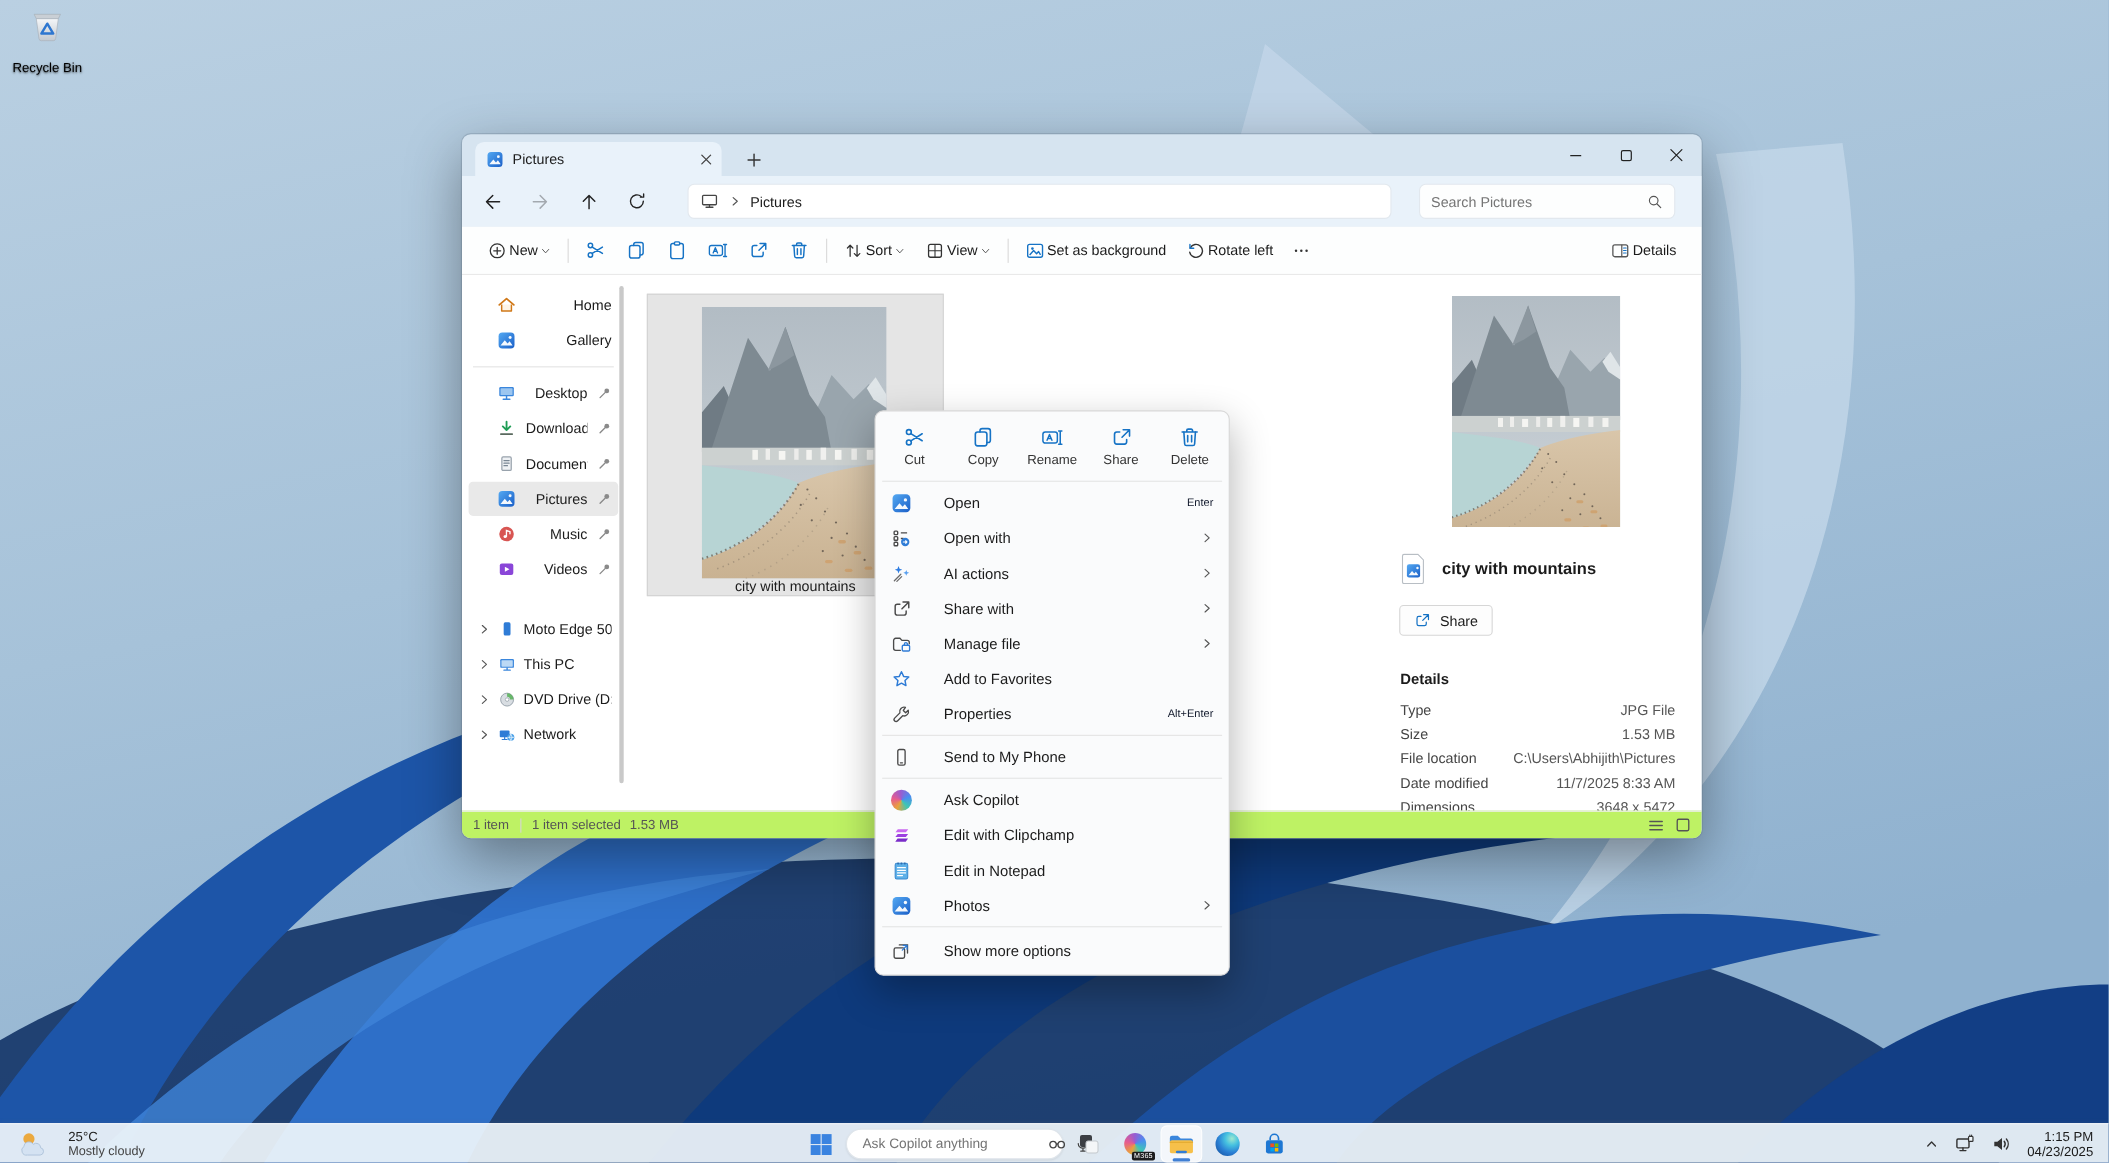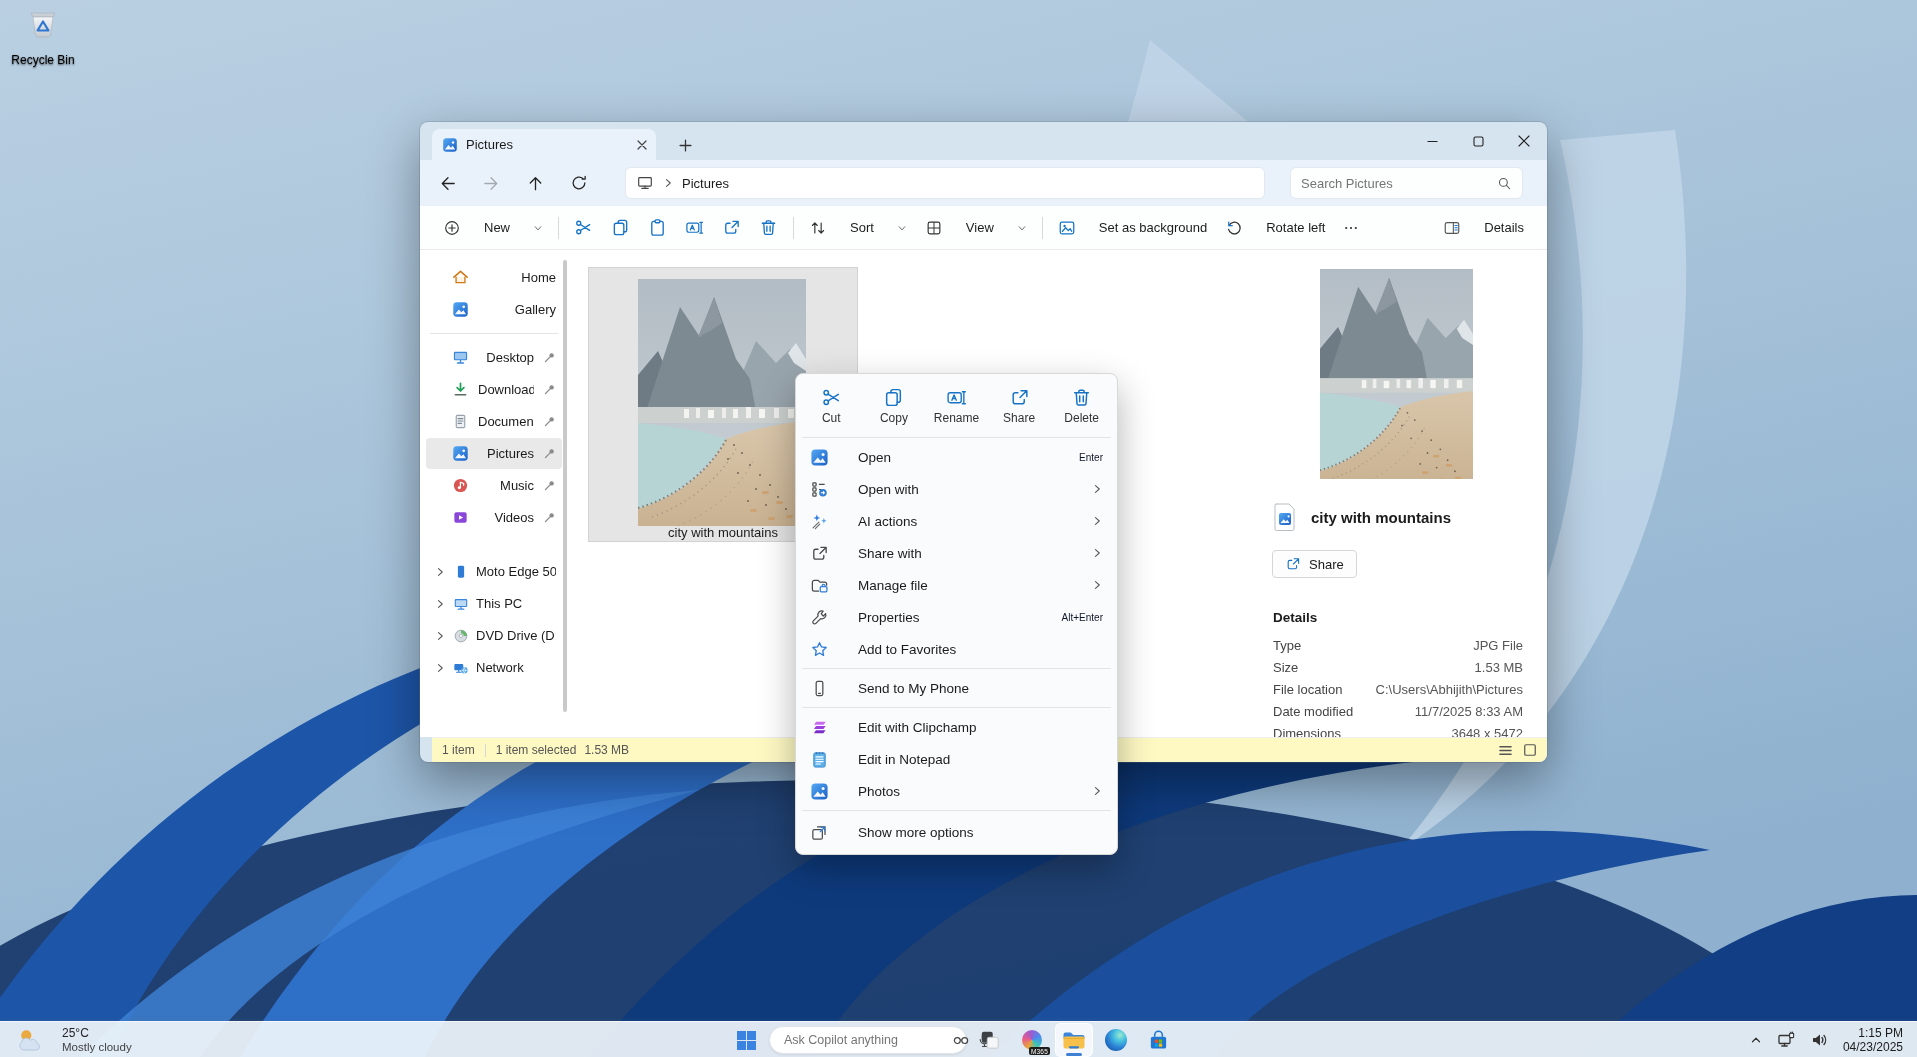--- a/index.html
+++ b/index.html
@@ -30,21 +30,21 @@
   .navbar { position:absolute; left:0; top:38px; right:0; height:46px; background:#e9f2fa; display:flex; align-items:center; }
   .navbtn { width:34px; height:32px; display:flex; align-items:center; justify-content:center; border-radius:4px; margin-left:10px; }
   .addr { position:absolute; left:205px; top:7px; width:640px; height:32px; background:#fff; border:1px solid #e2e8ee; border-radius:6px;
           display:flex; align-items:center; padding:0 10px; font-size:13px; }
   .searchbox { position:absolute; left:870px; top:7px; width:233px; height:32px; background:#fdfefe; border:1px solid #e2e8ee; border-radius:6px;
           display:flex; align-items:center; padding:0 10px; }
   .searchbox input { border:none; outline:none; flex:1; font-size:13px; color:#5a6470; background:transparent; font-family:inherit; }
 
   .toolbar { position:absolute; left:0; top:84px; right:0; height:44px; background:#fdfefe; border-bottom:1px solid #e9e9e9;
              display:flex; align-items:center; padding:0 14px; }
-  .tbtn { display:flex; align-items:center; gap:23px; padding:0 9px; height:34px; border-radius:4px; font-size:13px; color:#1b1b1b; }
+  .tbtn { display:flex; align-items:center; gap:2px; padding:0 9px; height:34px; border-radius:4px; font-size:13px; color:#1b1b1b; }
   .tdiv { width:1px; height:22px; background:#d9d9d9; margin:0 6px; }
   .chev-d { transform:rotate(90deg); }
   .tspacer { flex:1; }
 
   .body { position:absolute; left:0; top:128px; right:0; bottom:25px; background:#fff; }
 
   
   .sidebar { position:absolute; left:0; top:0; bottom:0; width:148px; padding-top:12px;text-align:right; }
   .sbitem { display:flex; align-items:center; height:31px; padding:0 6px 0 26px; margin:0 6px 1px 6px; border-radius:4px; font-size:13px; gap:9px; }
   .sbitem.sel { background:#e9e9e9; }
@@ -66,21 +66,21 @@
   .dtitlerow { position:absolute; left:26px; top:253px; display:flex; align-items:center; gap:14px; }
   .dtitle { font-size:15px; font-weight:bold; color:#1b1b1b; }
   .sharebtn { position:absolute; left:25px; top:300px; height:28px; padding:0 12px; background:#fdfdfd; border:1px solid #d6d6d6; border-radius:4px;
               display:flex; align-items:center; gap:8px; font-size:13px; }
   .dheading { position:absolute; left:26px; top:360px; font-size:13.5px; font-weight:bold; }
   .drows { position:absolute; left:26px; right:24px; top:388px; }
   .drow { display:flex; justify-content:space-between; height:22px; font-size:13px; color:#444; }
   .drow .v { color:#555; }
 
   
-  .statusbar { position:absolute; left:12px; bottom:0; right:0; height:25px; background:#fef9c3; border-top:1px solid #eee;
+  .statusbar { position:absolute; left:0; bottom:0; right:0; height:25px; background:#bef264; border-top:1px solid #eee;
                display:flex; align-items:center; font-size:12px; color:#555; padding:0 10px; z-index:5; }
   .stsep { width:1px; height:13px; background:#d5d5d5; margin:0 10px; }
   .stright { margin-left:auto; display:flex; gap:10px; align-items:center; }
 
   
   .ctx { position:absolute; left:795px; top:373px; width:323px; background:#fafbfc; border:1px solid #d8d8d8; border-radius:8px;
          box-shadow:0 14px 36px rgba(0,0,0,.30); z-index:50; padding:4px; }
   .qrow { display:flex; height:56px; align-items:center; }
   .qitem { flex:1; display:flex; flex-direction:column; align-items:center; justify-content:center; gap:3px; height:52px; border-radius:4px; }
   .qitem .lbl { font-size:12px; color:#333; }
@@ -721,42 +721,46 @@
       <rect x="10.8" y="11.2" width="7" height="5.4" rx="1" fill="none" stroke="#2f7cd6" stroke-width="1.3"></rect>
       <path d="M12.8 11.2v-1a1.5 1.5 0 0 1 3 0v1" fill="none" stroke="#2f7cd6" stroke-width="1.3"></path>
       </svg>
     <span class="lbl">Manage file</span>
     <svg class="ic" width="12" height="12" viewBox="0 0 16 16" style="color:#555">
         <use href="#i-chev"></use>
       </svg>
   </div>
   <div class="mitem">
     <svg class="ic" width="19" height="19" viewBox="0 0 20 20">
+      <path d="M10 2.8l2.1 4.5 4.9.6-3.6 3.3.9 4.9L10 13.7l-4.3 2.4.9-4.9L3 7.9l4.9-.6z" fill="none" stroke="#2f7cd6" stroke-width="1.4" stroke-linejoin="round"></path>
+      </svg>
+    <span class="lbl">Add to Favorites</span>
+  </div>
+  <div class="mitem">
+    <svg class="ic" width="19" height="19" viewBox="0 0 20 20">
       <path d="M13.8 3.2a4.2 4.2 0 0 0-5.3 5.3l-5 5a1.9 1.9 0 0 0 2.7 2.7l5-5a4.2 4.2 0 0 0 5.3-5.3L14 8.4l-2.2-2.2z" fill="none" stroke="#4a4a4a" stroke-width="1.3" stroke-linejoin="round"></path>
       </svg>
     <span class="lbl">Properties</span>
     <span class="sc">Alt+Enter</span>
   </div>
-  <div class="mitem">
-    <svg class="ic" width="19" height="19" viewBox="0 0 20 20">
-      <path d="M10 2.8l2.1 4.5 4.9.6-3.6 3.3.9 4.9L10 13.7l-4.3 2.4.9-4.9L3 7.9l4.9-.6z" fill="none" stroke="#2f7cd6" stroke-width="1.4" stroke-linejoin="round"></path>
-      </svg>
-    <span class="lbl">Add to Favorites</span>
-  </div>
   <div class="msep"></div>
 
   <div class="mitem">
     <svg class="ic" width="19" height="19" viewBox="0 0 20 20">
       <rect x="6.5" y="2.5" width="7" height="15" rx="1.6" fill="none" stroke="#4a4a4a" stroke-width="1.3"></rect>
       <path d="M9 15.2h2" stroke="#4a4a4a" stroke-width="1.2" stroke-linecap="round"></path>
       </svg>
     <span class="lbl">Send to My Phone</span>
   </div>
   <div class="msep"></div>
 
+  <div class="mitem">
+    <span class="circle-copilot sm ic"></span>
+    <span class="lbl">Ask Copilot</span>
+  </div>
   <div class="mitem">
     <svg class="ic" width="19" height="19" viewBox="0 0 20 20">
       <path d="M5 4h10l-2.2 3H2.8z" fill="#c969f0" transform="translate(1.5 0)"></path>
       <path d="M4.4 8.5h10l-2.2 3h-10z" fill="#9c3fe0" transform="translate(2 0)"></path>
       <path d="M3.8 13h10l-2.2 3h-10z" fill="#7a2cc9" transform="translate(2.5 0)"></path>
       </svg>
     <span class="lbl">Edit with Clipchamp</span>
   </div>
   <div class="mitem">
     <svg class="ic" width="19" height="19" viewBox="0 0 20 20">

